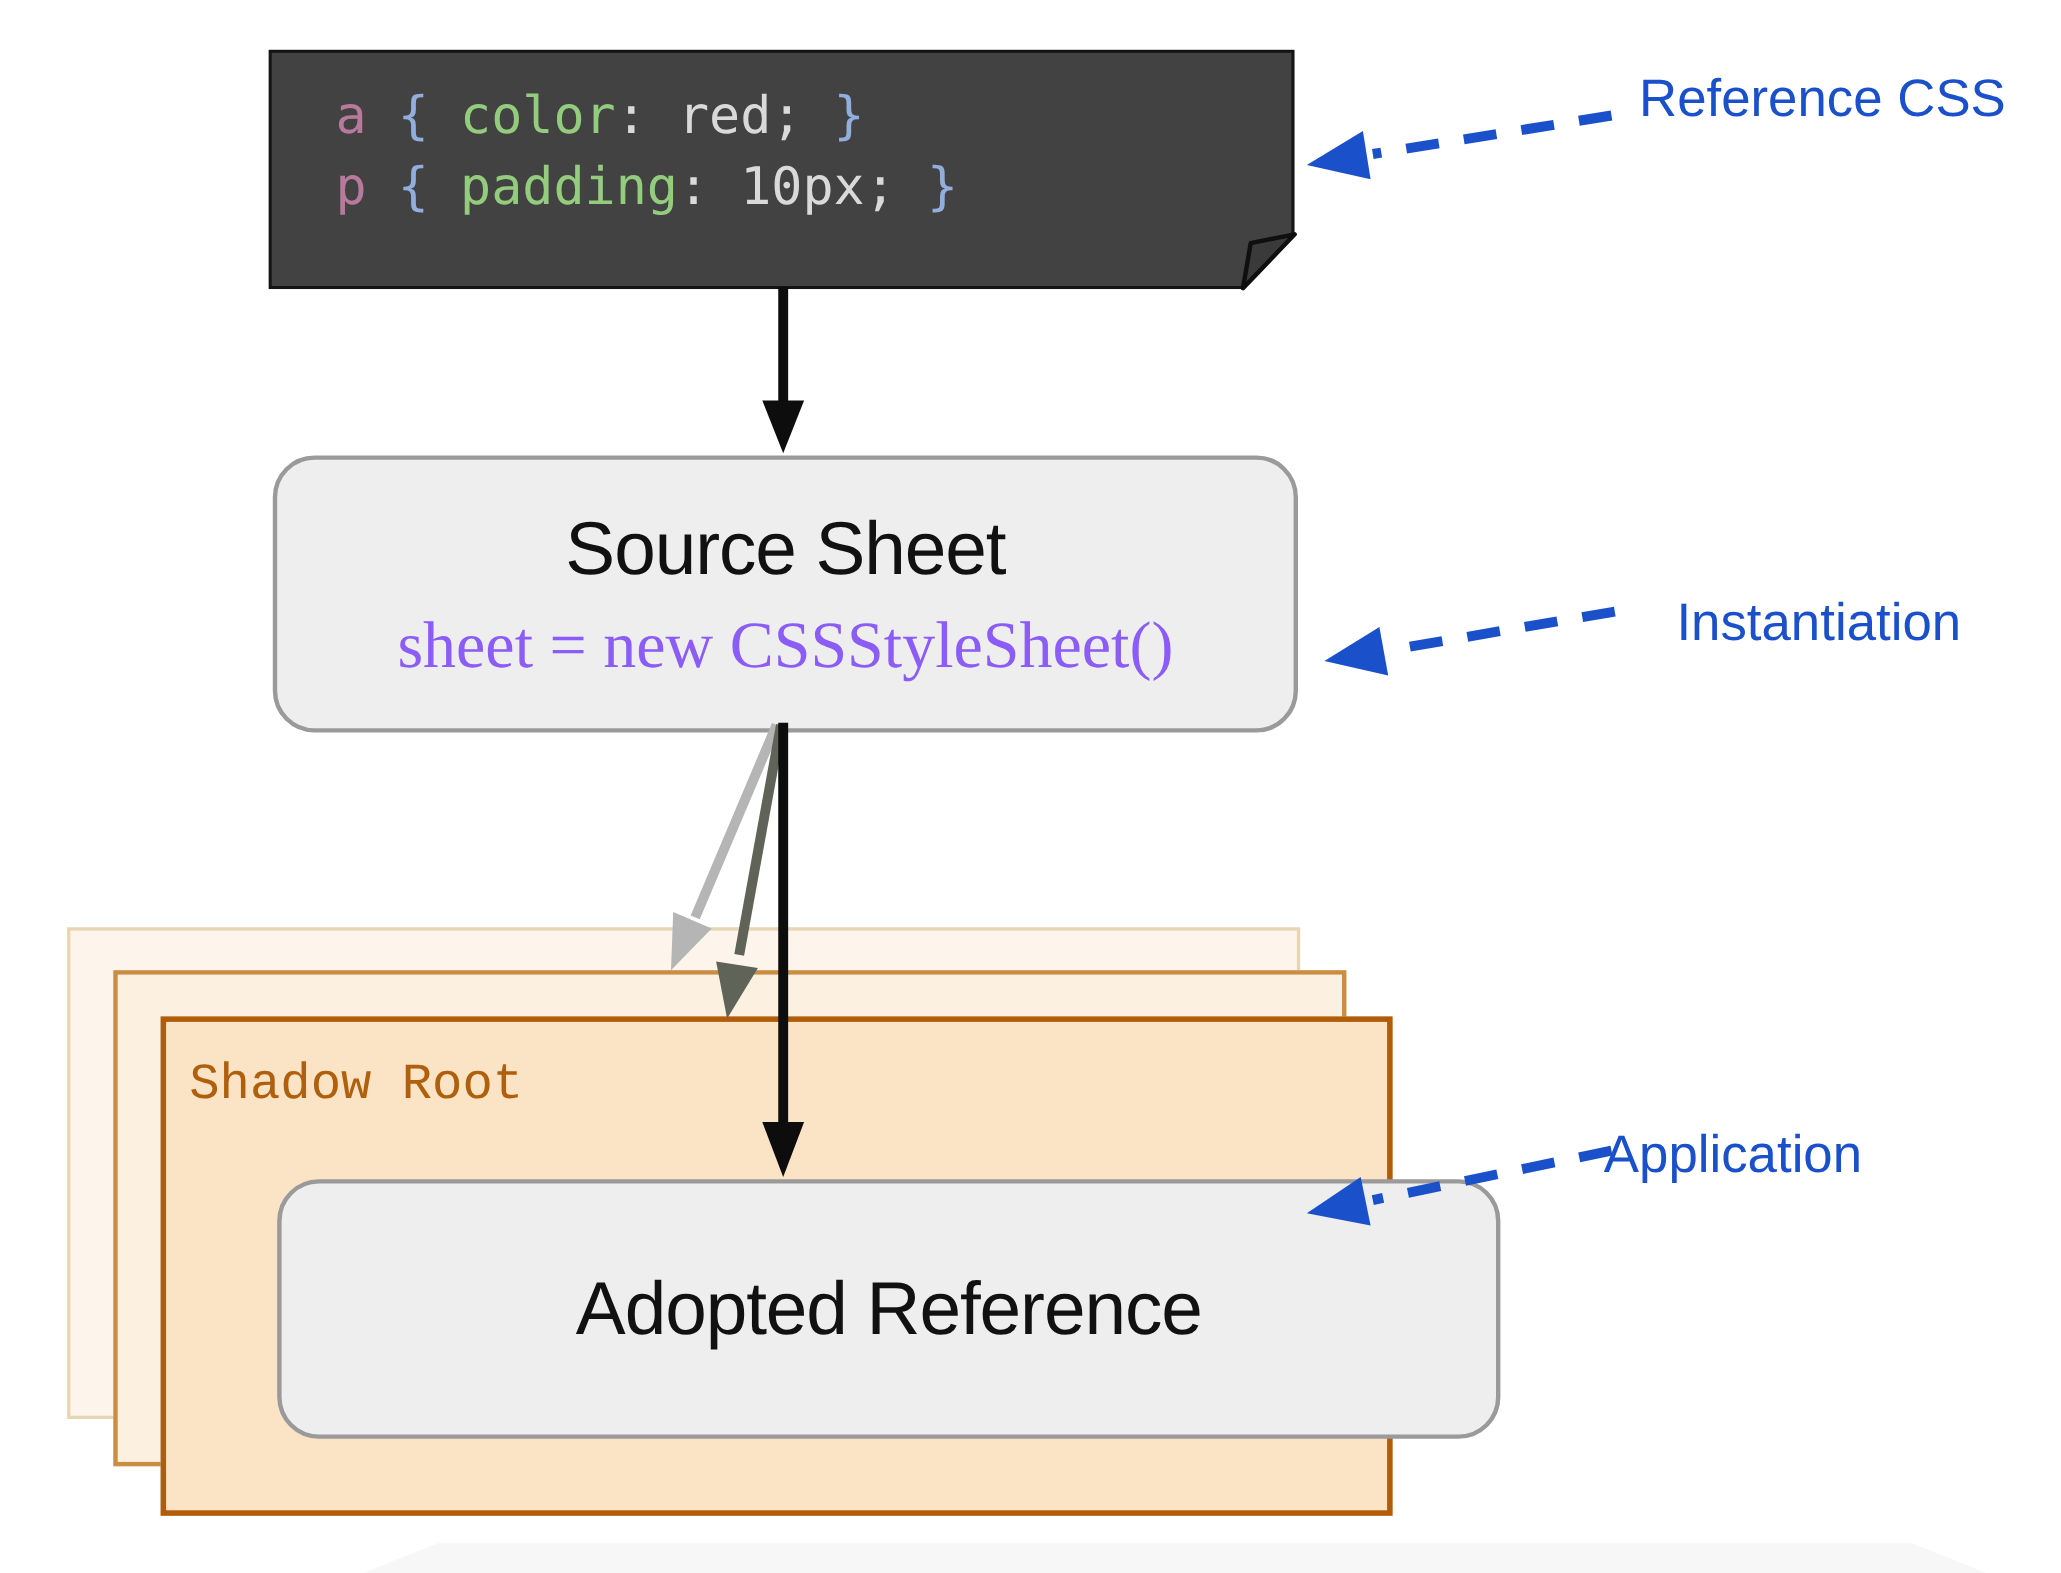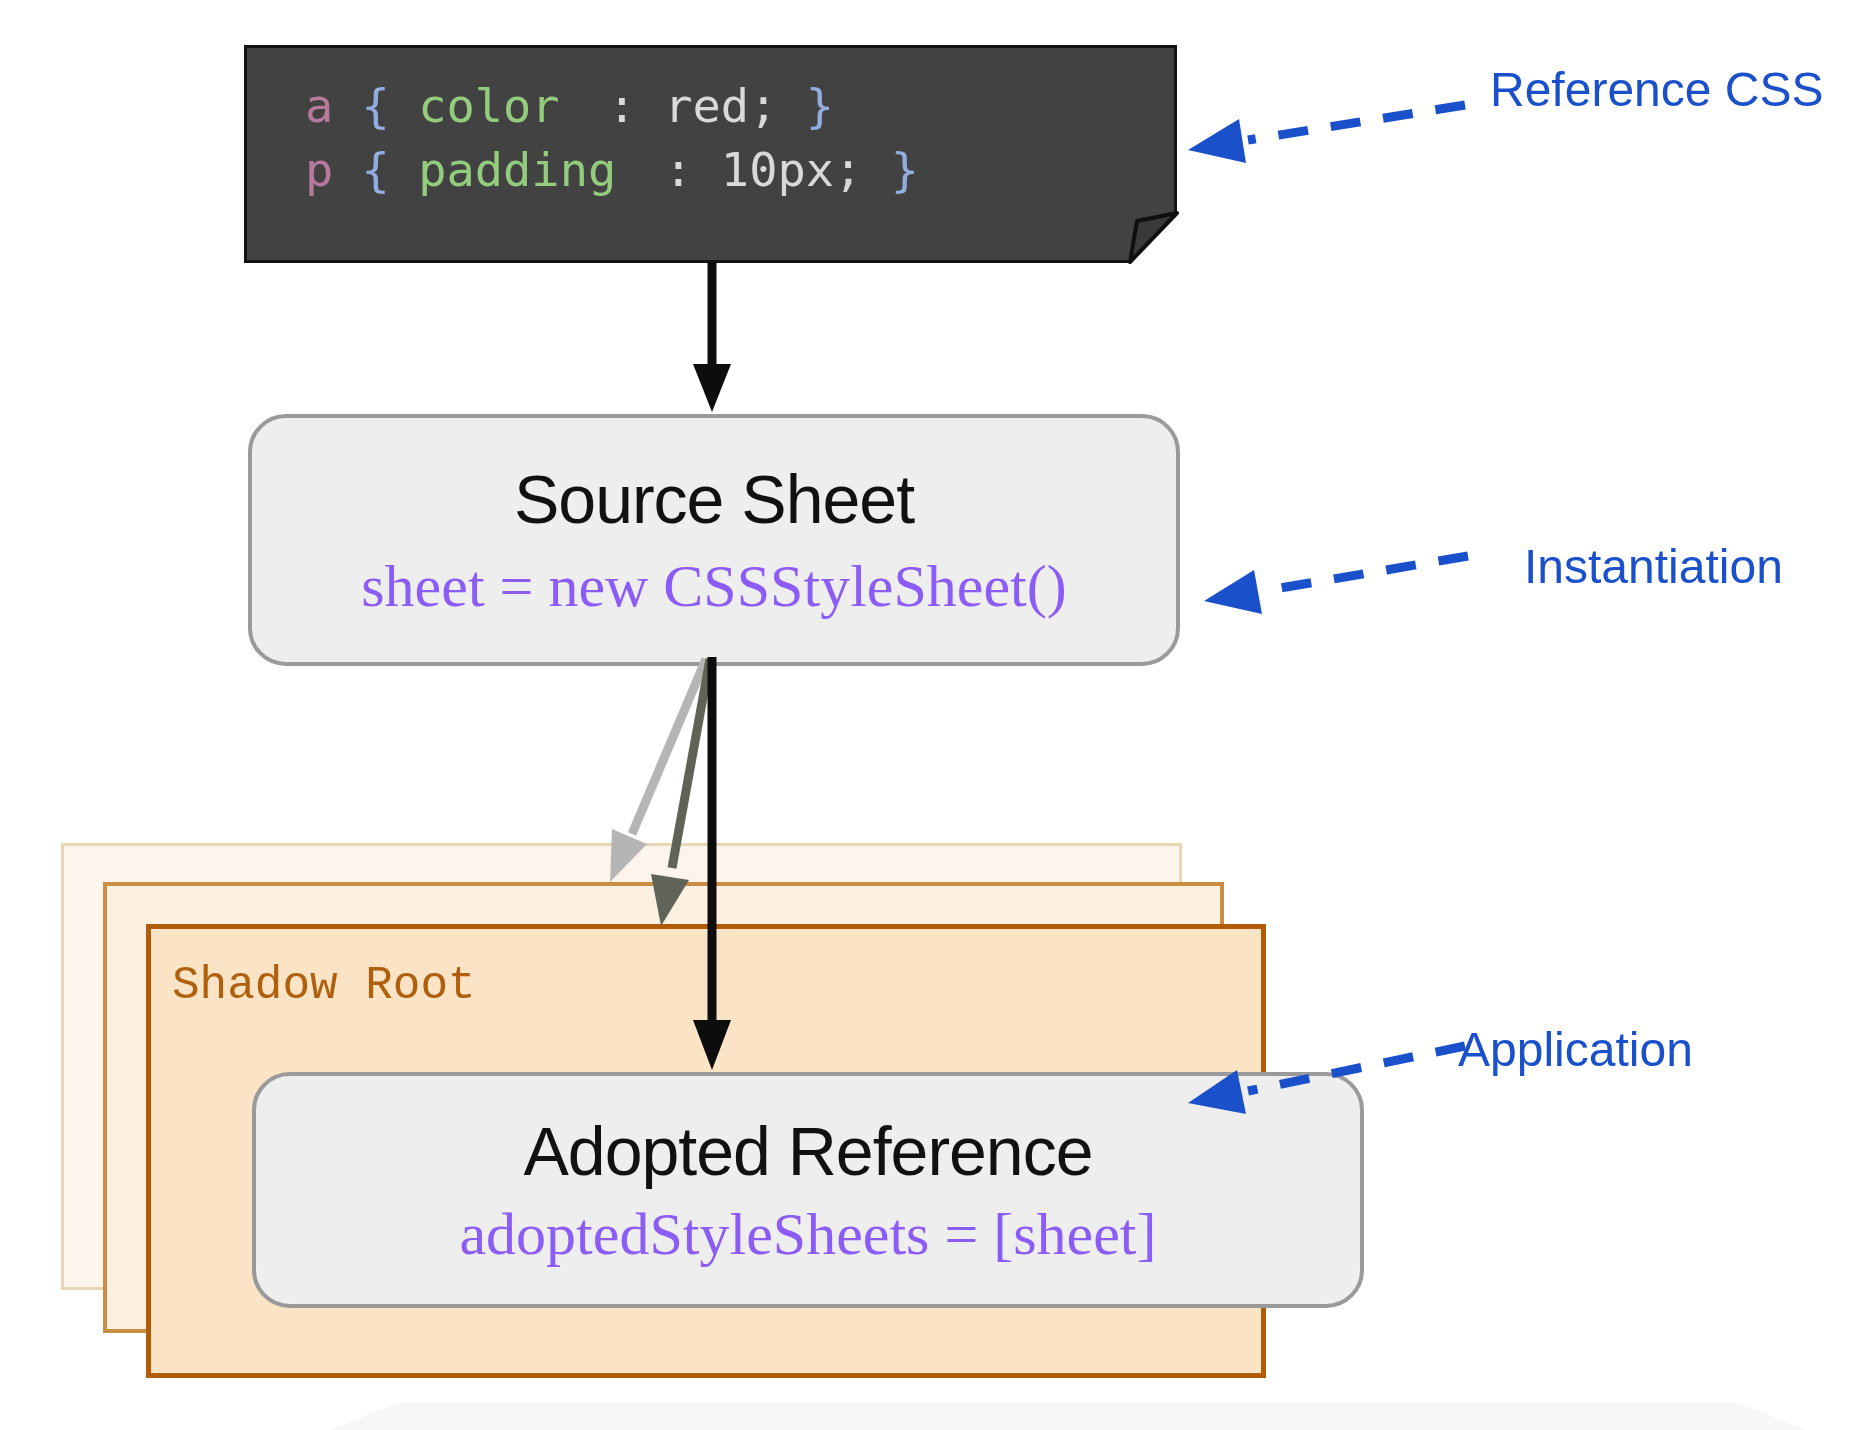--- a/index.html
+++ b/index.html
@@ -14,21 +14,21 @@
     clip-path:polygon(0 0,100% 0,100% 77%,94.8% 100%,0 100%);
   }
   .code-card .code{
     position:absolute;left:58px;top:26px;
     font-family:"DejaVu Sans Mono",monospace;font-size:47px;line-height:64px;
     white-space:pre;color:#d9d9d9;
   }
   .tok-sel{color:#b87a9c;}
   .tok-brace{color:#92aede;}
   .tok-prop{color:#93cc7d;}
-  .tok-plain{color:#d9d9d9;margin-left:48px;}
+  .tok-plain{color:#d9d9d9;}
   
   .sheet-box{
     position:absolute;background:#eeeeee;border:4px solid #9a9a9a;border-radius:38px;
     box-sizing:border-box;display:flex;flex-direction:column;align-items:center;
     justify-content:center;gap:14px;
   }
   .sheet-box .box-title{font-size:68px;color:#111111;letter-spacing:-1px;text-align:right;}
   .sheet-box .box-code{
     font-family:Liberation Serif, serif;font-size:60px;color:#8b5cf6;white-space:pre;
   }
@@ -71,21 +71,20 @@
 </span><span><span class="tok-sel">p</span><span class="tok-brace"> { </span><span class="tok-prop">padding</span><span class="tok-plain">: 10px; </span><span class="tok-brace">}</span></span></div>
   </div>
 
   <div class="sheet-box" id="source-sheet-box">
     <div class="box-title">Source Sheet</div>
     <div class="box-code">sheet = new CSSStyleSheet()</div>
   </div>
 
   <div class="sheet-box" id="adopted-box">
     <div class="box-title">Adopted Reference</div>
-    <div class="box-code">adoptedStyleSheets = [sheet]</div>
   </div>
 
   <svg class="arrow-layer" viewBox="0 0 1874 1430">
 
     <g>
       <polygon points="1130,262 1177,213 1137,221" fill="#3a3a3a" stroke="#0f0f0f" stroke-width="4" stroke-linejoin="round"></polygon>
     </g>
 
     <g>
       <line x1="712" y1="261" x2="712" y2="370" stroke="#0d0d0d" stroke-width="9"></line>

